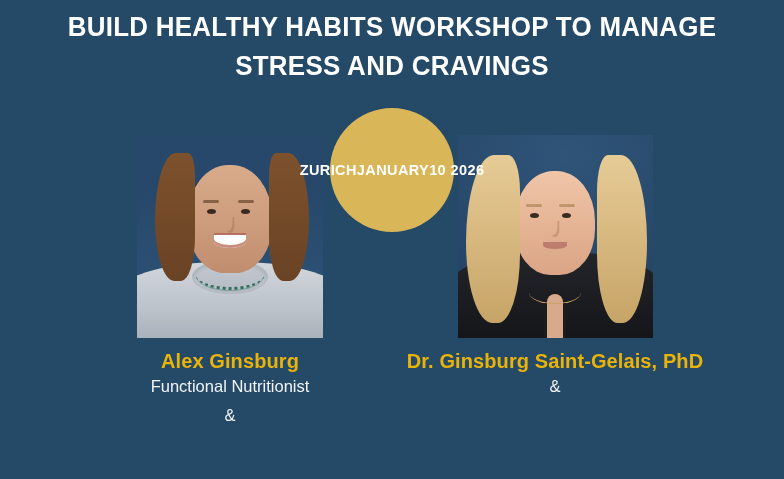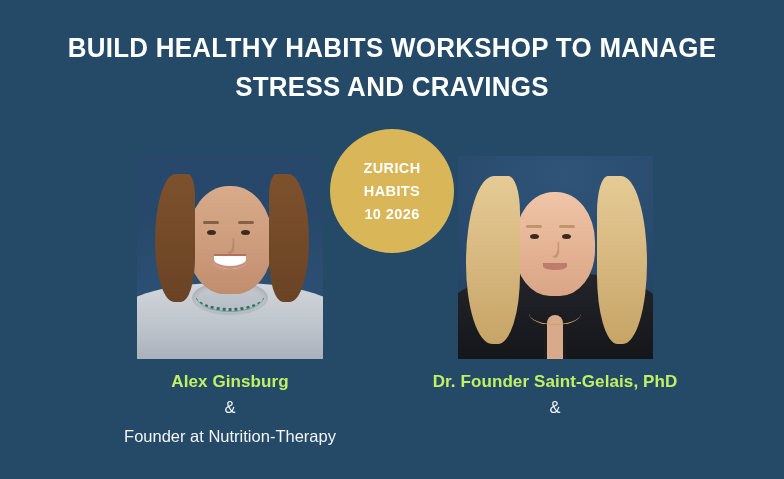--- a/index.html
+++ b/index.html
@@ -11,21 +11,20 @@
     height: 479px;
     overflow: hidden;
     font-family: "Liberation Sans", sans-serif;
     background: #244a68;
     position: relative;
   }
   #poster {
     position: absolute;
     inset: 0;
     background: #244a68;
-    margin-top: 21px;
   }
 
   
   .title {
     position: absolute;
     left: 0;
     top: 8px;
     width: 784px;
     text-align: center;
     color: #ffffff;
@@ -45,21 +44,21 @@
   
   .badge {
     position: absolute;
     left: 330px;
     top: 108px;
     width: 124px;
     height: 124px;
     border-radius: 50%;
     background: #d9b658;
     display: flex;
-    flex-direction: column;
+    flex-direction: row;
     align-items: center;
     justify-content: center;
     z-index: 5;
   }
   .badge .bline {
     display: block;
     color: #ffffff;
     font-weight: bold;
     font-size: 14.5px;
     line-height: 23px;
@@ -212,23 +211,23 @@
   .photo.b .brow.r{ left: 101px; top: 69px; background:#b08a5c; }
   .photo.b .mouth { top: 107px; width: 24px; height: 7px; background: #bd7c6e; }
   .nose { position: absolute; left: 50%; transform: translateX(-50%); width: 9px; height: 16px; border-radius: 0 0 50% 50%; box-shadow: inset -2px -2px 0 rgba(150,100,75,0.35); }
   .photo.a .nose { top: 82px; }
   .photo.b .nose { top: 86px; }
 
   
   .caption { margin-top: 12px; text-align: center; }
   .name {
     display: block;
-    color: #bef264;
+    color: #eab308;
     font-weight: bold;
-    font-size: 17px;
+    font-size: 20px;
     line-height: 22px;
     letter-spacing: 0.1px;
     white-space: nowrap;
   }
   .role {
     display: block;
     color: #f2f4f6;
     font-size: 16.5px;
     line-height: 29px;
     font-weight: 400;
@@ -240,21 +239,21 @@
 
 <div id="poster">
 
   <div class="title">
     <span class="line">BUILD HEALTHY HABITS WORKSHOP TO MANAGE</span>
     <span class="line">STRESS AND CRAVINGS</span>
   </div>
 
   <div class="badge">
     <span class="bline">ZURICH</span>
-    <span class="bline">HABITS</span>
+    <span class="bline">JANUARY</span>
     <span class="bline">10 2026</span>
   </div>
 
   <div class="speaker left">
     <div class="photo-wrap">
       <div class="photo a">
         <div class="pbg"></div>
         <div class="hair"></div>
         <div class="neck"></div>
         <div class="torso"></div>
@@ -266,22 +265,22 @@
         <div class="eye l"></div>
         <div class="eye r"></div>
         <div class="nose"></div>
         <div class="mouth"></div>
         <div class="hair-front-l"></div>
         <div class="hair-front-r"></div>
       </div>
     </div>
     <div class="caption">
       <span class="name">Alex Ginsburg</span>
+      <span class="role">Functional Nutritionist</span>
       <span class="role">&amp;</span>
-      <span class="role">Founder at Nutrition-Therapy</span>
     </div>
   </div>
 
   <div class="speaker right">
     <div class="photo-wrap">
       <div class="photo b">
         <div class="pbg"></div>
         <div class="hair"></div>
         <div class="neck"></div>
         <div class="torso"></div>
@@ -292,18 +291,18 @@
         <div class="brow r"></div>
         <div class="eye l"></div>
         <div class="eye r"></div>
         <div class="nose"></div>
         <div class="mouth"></div>
         <div class="hair-front-l"></div>
         <div class="hair-front-r"></div>
       </div>
     </div>
     <div class="caption">
-      <span class="name">Dr. Founder Saint-Gelais, PhD</span>
+      <span class="name">Dr. Ginsburg Saint-Gelais, PhD</span>
       <span class="role">&amp;</span>
     </div>
   </div>
 
 </div>
 
 </body></html>

